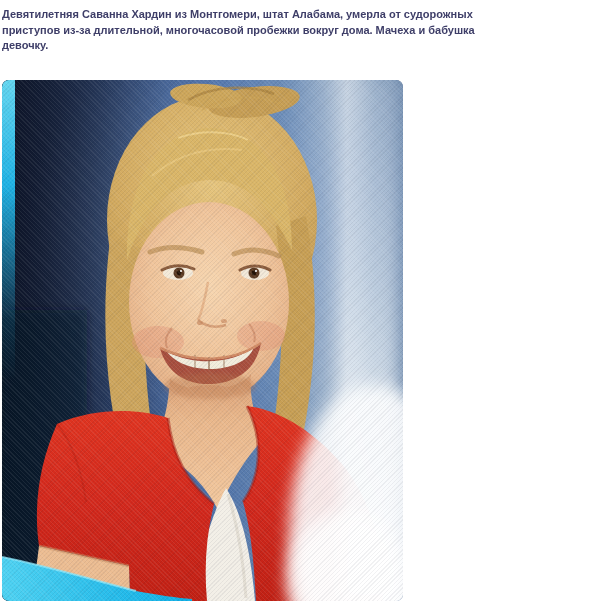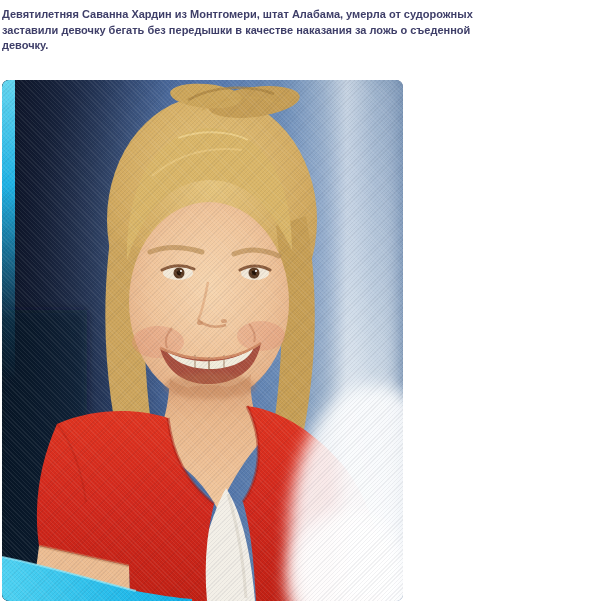--- a/index.html
+++ b/index.html
@@ -45,21 +45,21 @@
     border-radius: 7px;
   }
 </style>
 </head>
 <body>
 
 <div class="page">
 
   <div class="article-text">
     <div class="line">Девятилетняя Саванна Хардин из Монтгомери, штат Алабама, умерла от судорожных</div>
-    <div class="line">заставили девочку бегать без передышки в качестве наказания за ложь о съеденной</div>
+    <div class="line">приступов из-за длительной, многочасовой пробежки вокруг дома. Мачеха и бабушка</div>
     <div class="line">девочку.</div>
   </div>
 
   <figure class="photo">
     <svg viewBox="0 0 401 521" preserveAspectRatio="none">
       <defs>
         <linearGradient id="bg" x1="0" y1="0" x2="1" y2="0">
           <stop offset="0" stop-color="#1a2440"></stop>
           <stop offset="0.10" stop-color="#233252"></stop>
           <stop offset="0.32" stop-color="#3a5584"></stop>

